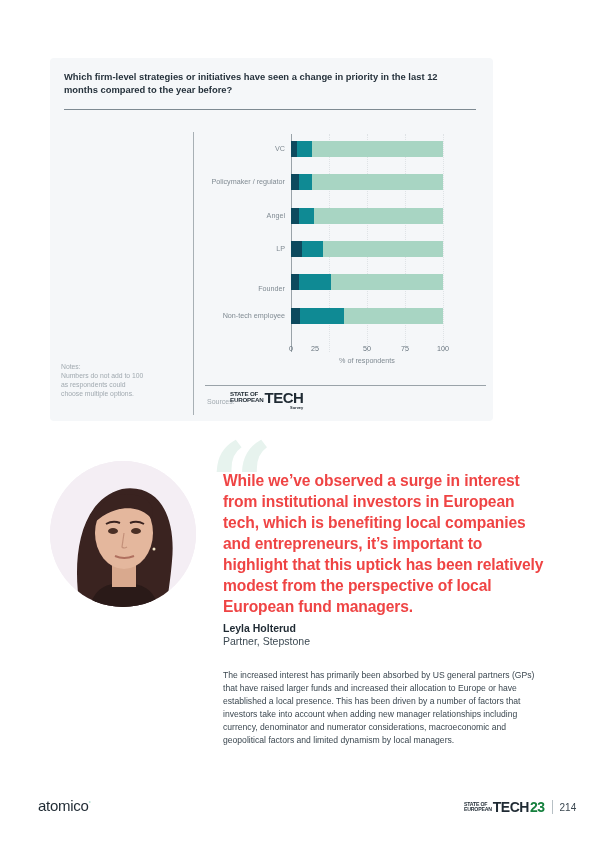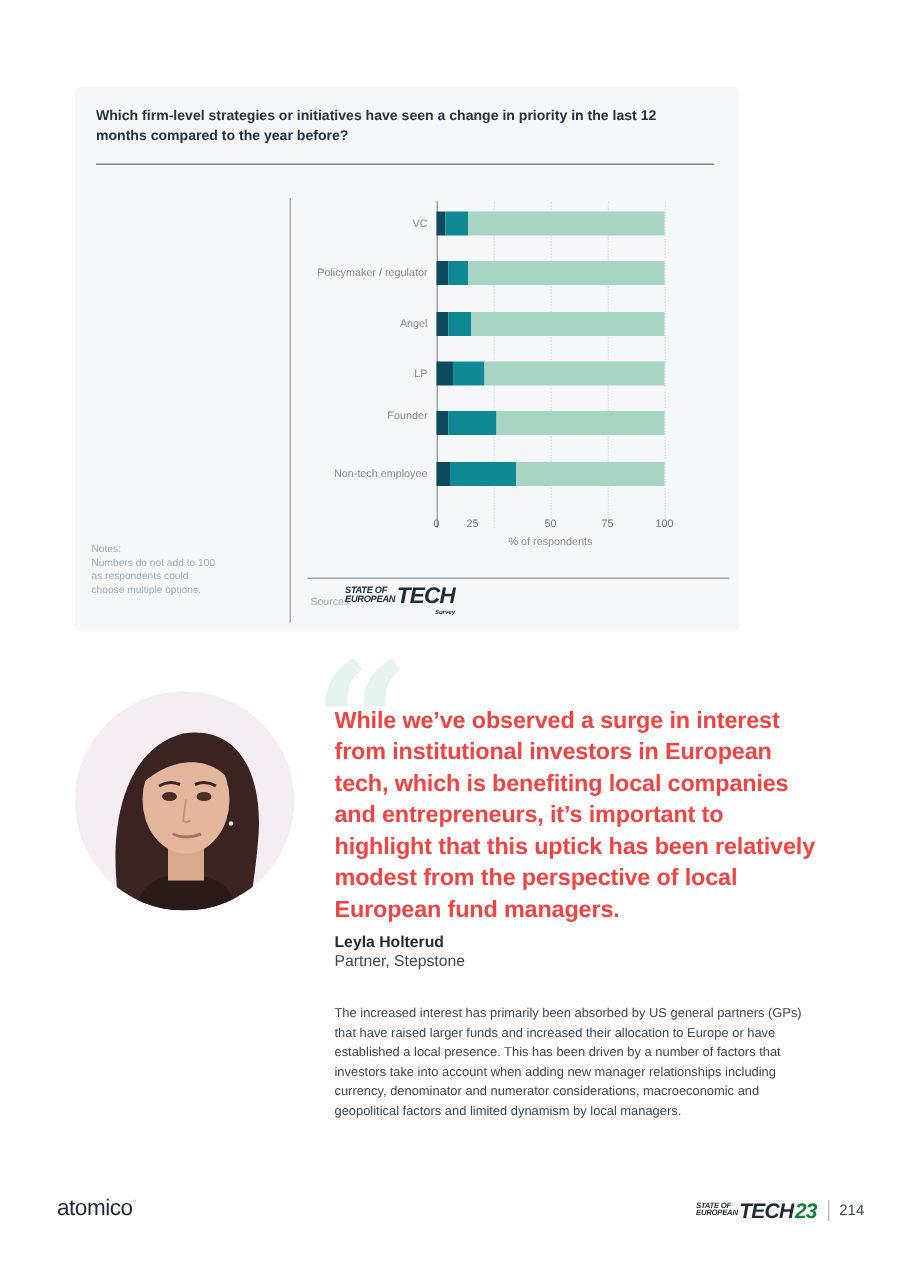--- a/index.html
+++ b/index.html
@@ -25,21 +25,21 @@
 
   .x-ticks { position: absolute; left: 241px; top: 286px; width: 152px; height: 12px; }
   .x-tick { position: absolute; transform: translateX(-50%); font-size: 7.2px; color: #6b7780; top: 0; }
   .x-label { position: absolute; left: 241px; top: 298px; width: 152px; text-align: center; font-size: 7.2px; color: #808b93; }
 
   .notes { position: absolute; left: 11px; top: 304px; width: 100px; font-size: 6.8px; line-height: 9px; color: #a1aab0; }
   .bottom-rule { position: absolute; left: 155px; top: 327px; width: 281px; height: 1px; background: #9aa3a9; }
   .sources-label { position: absolute; left: 157px; top: 340px; font-size: 7px; color: #a1aab0; }
   .sources-logo { position: absolute; left: 180px; top: 330px; height: 18px; display: flex; align-items: center; }
 
-  .setlogo { display: flex; align-items: center; font-family: "Liberation Sans", sans-serif; color: #1f2a33; font-style: italic; }
+  .setlogo { display: flex; align-items: center; font-family: "Liberation Sans", sans-serif; color: #1f2a33; }
   .setlogo .stack { display: flex; flex-direction: column; font-weight: bold; line-height: 1; letter-spacing: -0.2px; }
   .setlogo .tech { font-weight: bold; letter-spacing: -0.5px; }
 
   .quote-mark { position: absolute; left: 209px; top: 428px; font-family: "DejaVu Serif", serif; font-weight: bold; font-size: 112px; line-height: 1; color: #e7f3ee; }
   .portrait { position: absolute; left: 50px; top: 461px; width: 146px; height: 146px; border-radius: 50%; background: #f3ecf3; overflow: hidden; }
   .quote-text { position: absolute; left: 223px; top: 470px; width: 325px; font-size: 15.6px; line-height: 21px; font-weight: bold; color: #ef4444; letter-spacing: -0.1px; }
   .author-name { position: absolute; left: 223px; top: 622px; font-size: 10.5px; font-weight: bold; color: #1f2a33; }
   .author-role { position: absolute; left: 223px; top: 635px; font-size: 10.5px; color: #3d4a53; }
   .body-text { position: absolute; left: 223px; top: 669px; width: 320px; font-size: 8.6px; line-height: 13.1px; color: #3b4750; }
 
@@ -94,21 +94,21 @@
         <div class="seg" title="Decrease allocation: 6%" style="width: 9.12px; background: rgb(13, 74, 94);"></div>
         <div class="seg" title="Neither increase nor decrease: 29%" style="width: 44.08px; background: rgb(15, 138, 148);"></div>
         <div class="seg" title="Increase allocation: 65%" style="width: 98.8px; background: rgb(168, 213, 195);"></div>
       </div>
     </div>
   <div id="cat-labels">
       <div class="cat-label" style="position: absolute; left: 85px; right: auto; top: 83px;">VC</div>
       <div class="cat-label" style="position: absolute; left: 85px; right: auto; top: 116.3px;">Policymaker / regulator</div>
       <div class="cat-label" style="position: absolute; left: 85px; right: auto; top: 149.6px;">Angel</div>
       <div class="cat-label" style="position: absolute; left: 85px; right: auto; top: 182.9px;">LP</div>
-      <div class="cat-label" style="position: absolute; left: 85px; right: auto; top: 211px;">Founder</div>
+      <div class="cat-label" style="position: absolute; left: 85px; right: auto; top: 223px;">Founder</div>
       <div class="cat-label" style="position: absolute; left: 85px; right: auto; top: 249.5px;">Non-tech employee</div>
     </div>
 
   <div class="x-ticks" id="xticks">
       <div class="x-tick" style="left: 0px;">0</div>
       <div class="x-tick" style="left: 24px;">25</div>
       <div class="x-tick" style="left: 76px;">50</div>
       <div class="x-tick" style="left: 114px;">75</div>
       <div class="x-tick" style="left: 152px;">100</div>
     </div>

